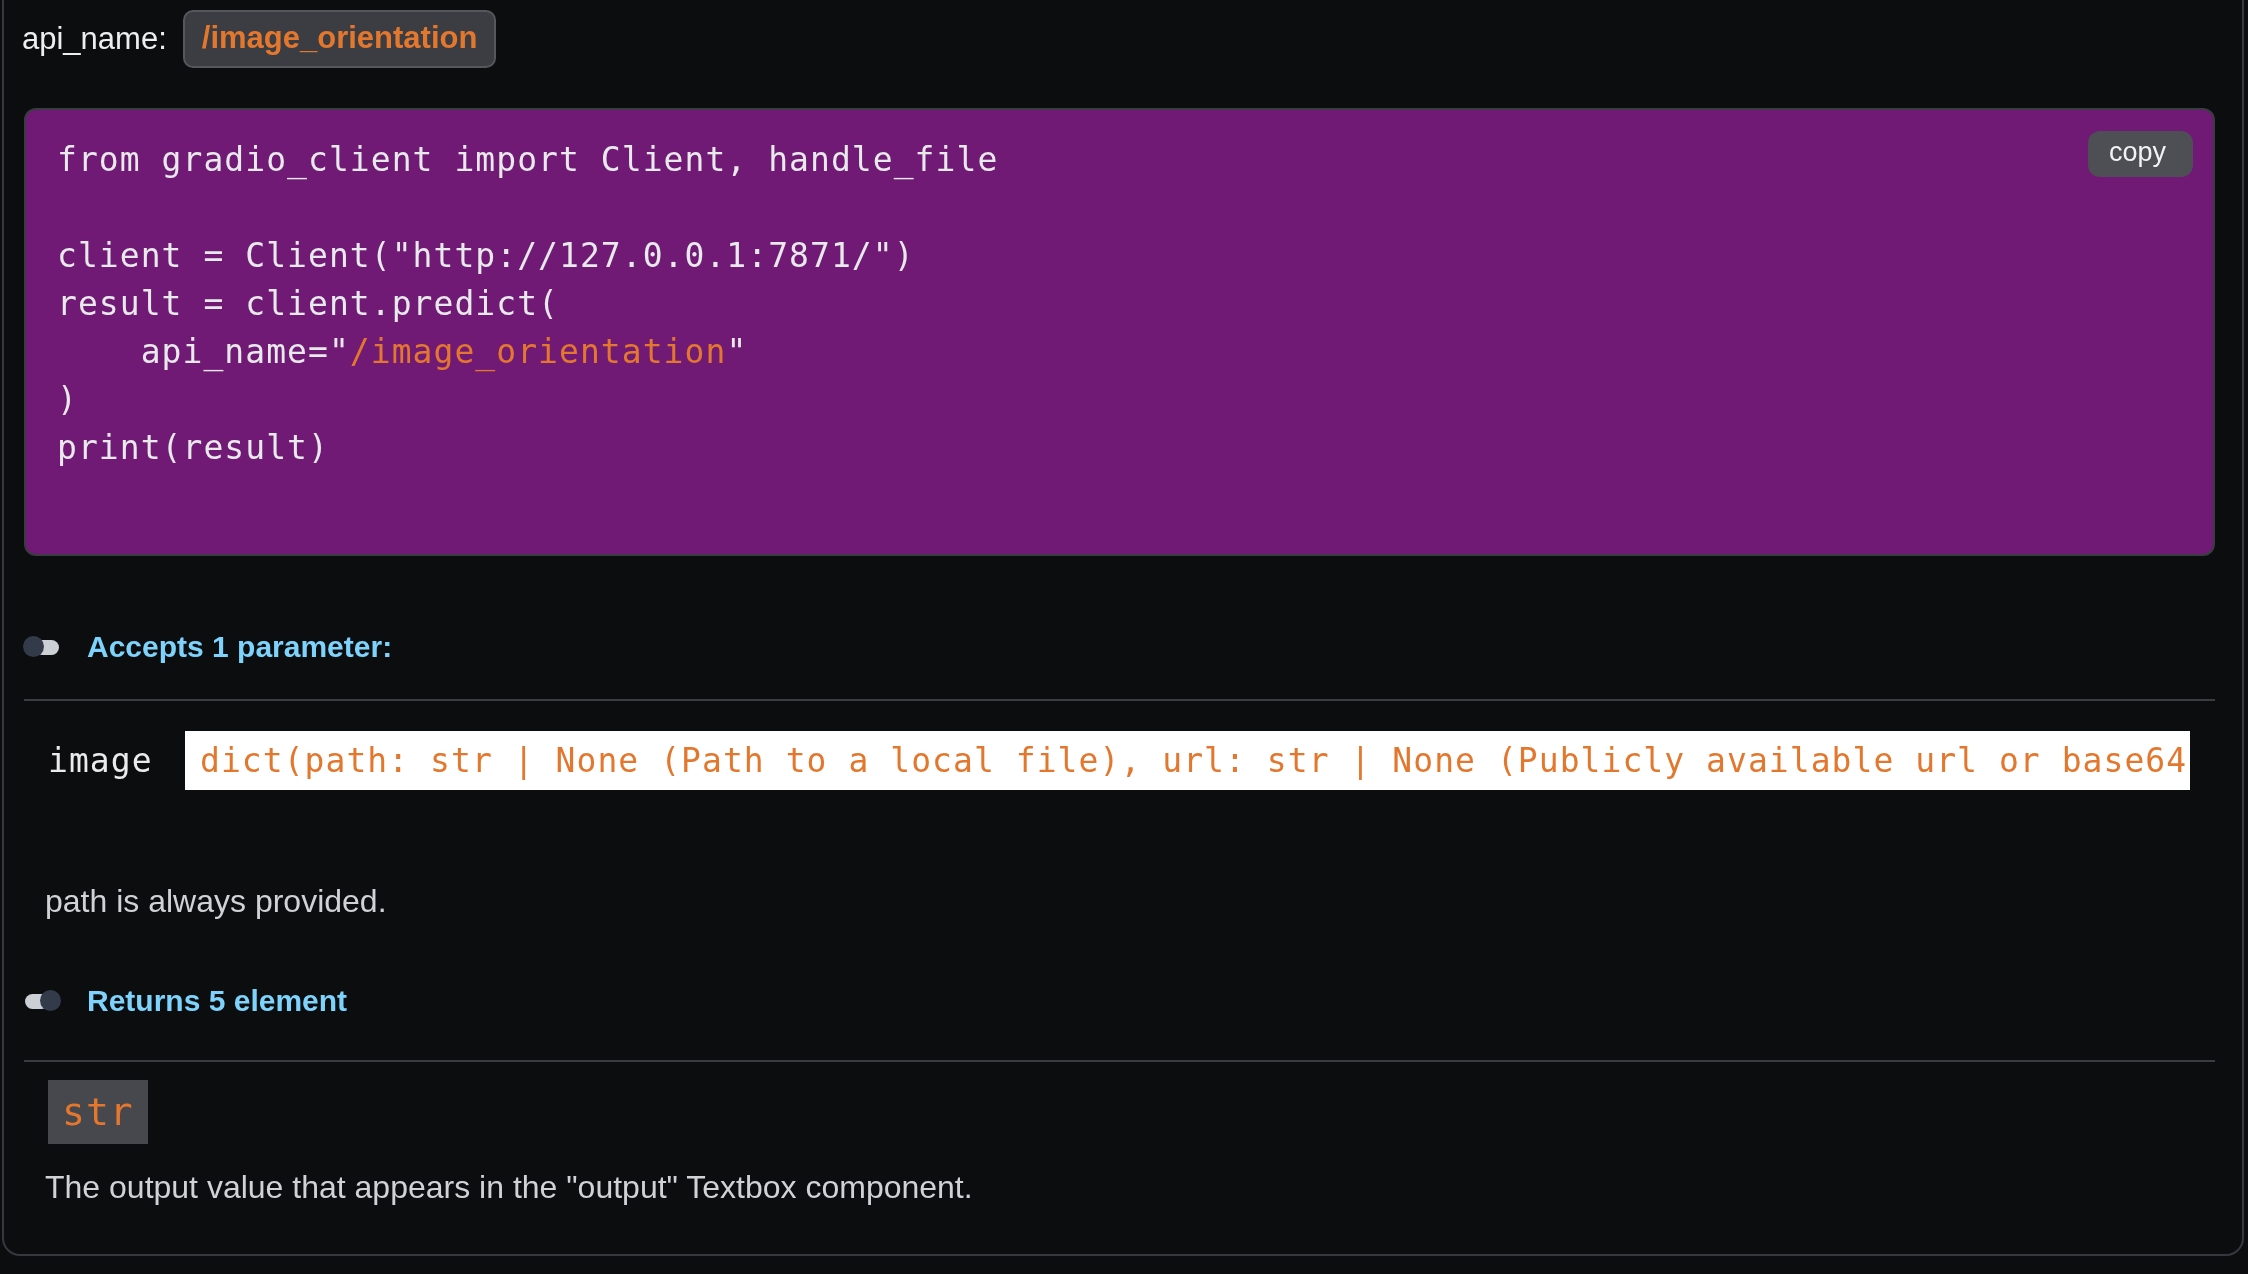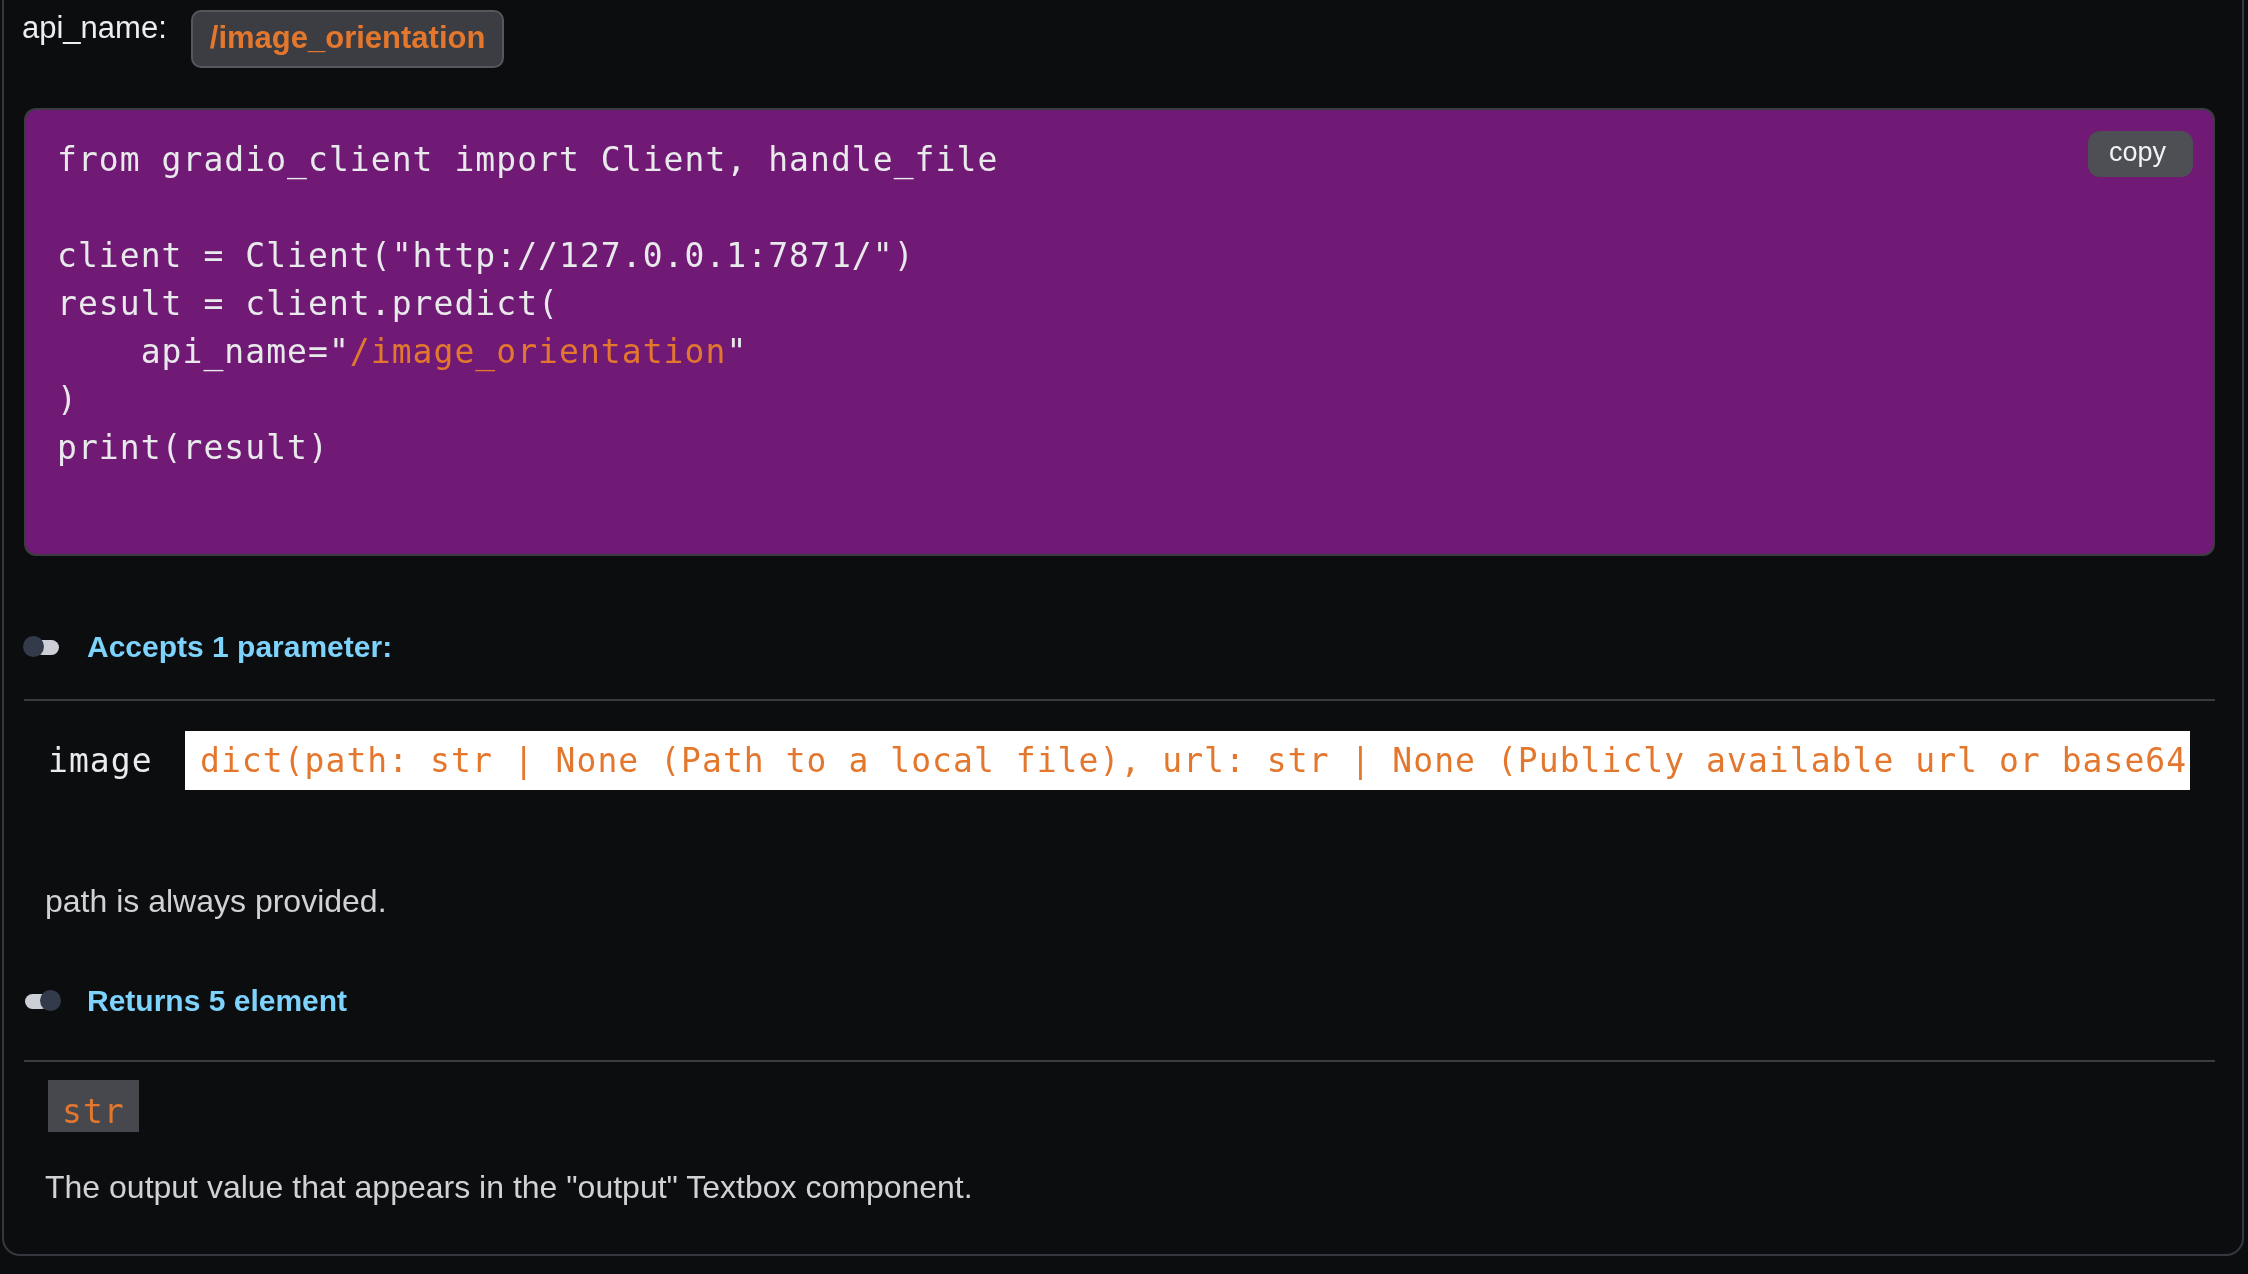--- a/index.html
+++ b/index.html
@@ -19,22 +19,22 @@
     width: 2242px; height: 1296px;
     border: 2px solid #35383e;
     border-radius: 18px;
     pointer-events: none;
   }
   
   .header {
     position: absolute;
     left: 22px; top: 10px;
     display: flex;
-    align-items: flex-start;
-    gap: 24px;
+    align-items: center;
+    gap: 16px;
   }
   .api-label {
     font-size: 31px;
     color: #eceef0;
   }
   .api-badge {
     padding: 8px 17px 10px 17px;
     background: #3b3d42;
     border: 2px solid #55575d;
     border-radius: 10px;
@@ -155,26 +155,26 @@
     left: 45px;
     font-size: 32px;
     line-height: 62px;
     color: #d0d2d6;
     white-space: pre;
   }
   
   .return-badge {
     position: absolute;
     left: 48px; top: 1080px;
-    height: 52px;
+    height: 64px;
     line-height: 64px;
     padding: 0 14px;
     background: #46484d;
     font-family: "DejaVu Sans Mono", monospace;
-    font-size: 33px;
+    font-size: 38px;
     letter-spacing: 1.05px;
     color: #e4772e;
   }
 </style>
 </head>
 <body>
 
 <div id="screen">
 
   <div class="card-border"></div>

